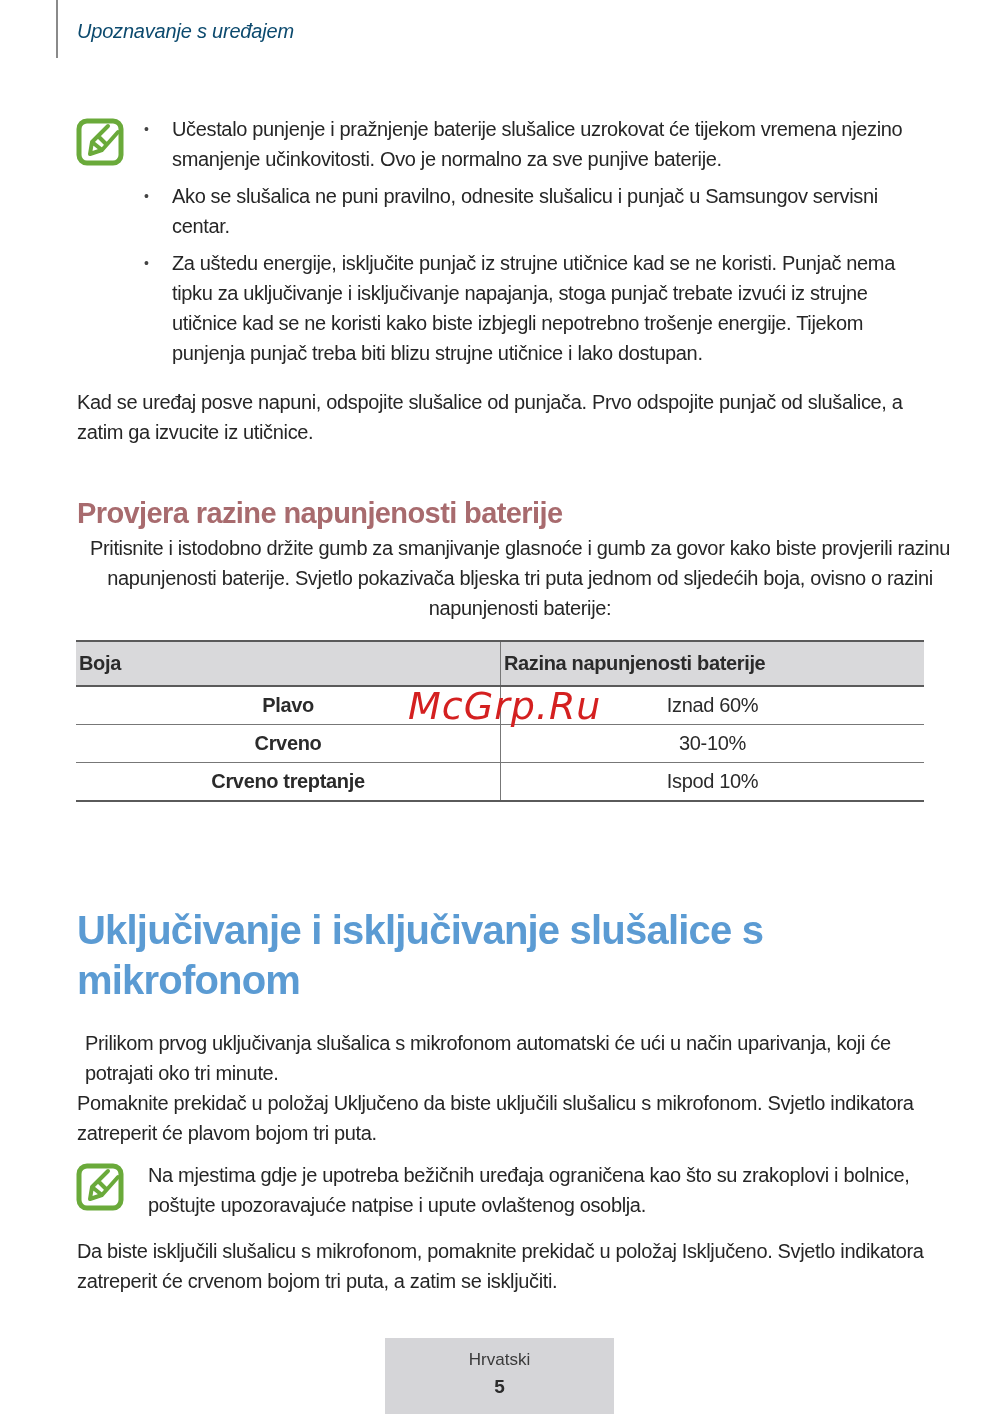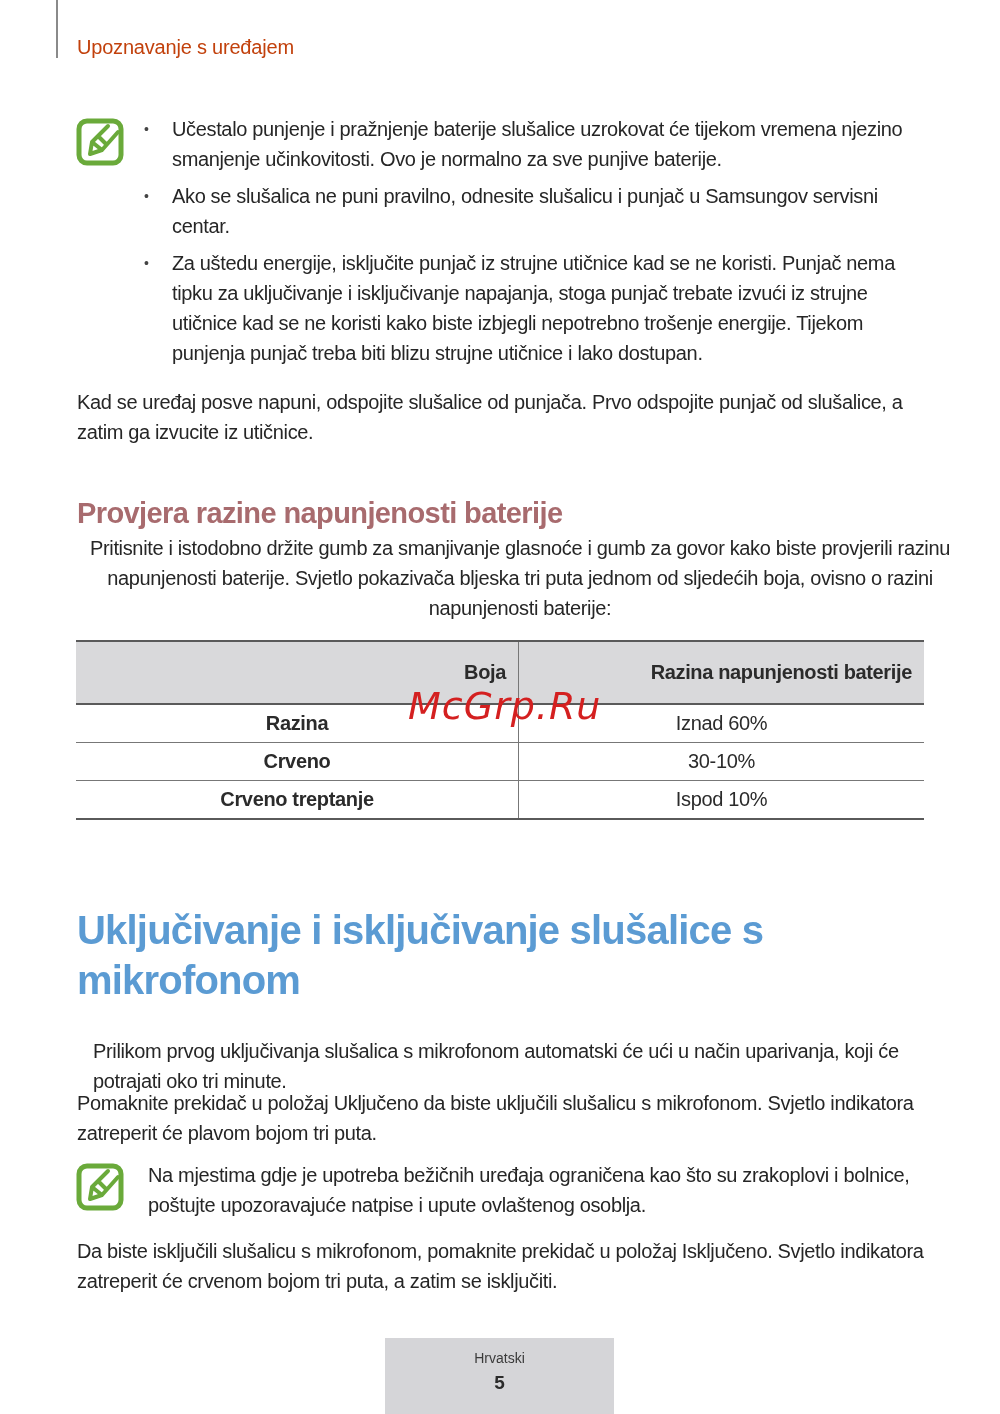--- a/index.html
+++ b/index.html
@@ -2,49 +2,49 @@
 <html><head>
 <meta charset="utf-8">
 <style>
   html, body { margin: 0; padding: 0; background: #ffffff; }
   body {
     width: 1000px; height: 1414px; position: relative; overflow: hidden;
     font-family: "Liberation Sans", sans-serif; color: #2b2b2b;
   }
   .abs { position: absolute; }
   .vline { left: 56px; top: 0; width: 2px; height: 58px; background: #8a8a8a; }
-  .running-head { left: 77px; top: 36px; font-size: 20px; color: #c2410c; letter-spacing: -0.2px; }
+  .running-head { left: 77px; top: 20px; font-size: 20px; color: #0c4a6e; letter-spacing: -0.2px; font-style: italic; }
   .note-icon { width: 48px; height: 48px; }
   .body-text { font-size: 20px; line-height: 30px; letter-spacing: -0.35px; color: #262626; }
   .bullets { left: 140px; top: 114px; width: 790px; margin: 0; padding: 0; list-style: none; }
   .bullets li { position: relative; padding-left: 32px; margin-bottom: 7px; }
   .bullets li::before { content: "•"; position: absolute; left: 4px; top: 0; font-size: 14px; color: #444; }
   .p1 { left: 77px; top: 387px; width: 860px; }
   .h2 { left: 77px; top: 497px; font-size: 29px; font-weight: bold; color: #a86b6e; letter-spacing: -0.6px; }
   .p2 { left: 90px; top: 533px; width: 860px; text-align: center; }
   table.levels {
     position: absolute; left: 76px; top: 640px; width: 848px; border-collapse: collapse;
     font-size: 20px; letter-spacing: -0.35px;
   }
   table.levels th {
     background: #d9d9db; font-weight: bold; height: 37px; border-top: 2px solid #5a5a5a;
-    border-bottom: 2px solid #5a5a5a; text-align: right; padding: 12px;
+    border-bottom: 2px solid #5a5a5a; text-align: left; padding: 3px;
   }
   table.levels td { height: 37px; text-align: center; padding: 0; border-bottom: 1px solid #777; }
   table.levels tr:last-child td { border-bottom: 2px solid #5a5a5a; }
   table.levels .col1 { width: 418px; border-right: 1px solid #777; }
   table.levels td.col1 { font-weight: bold; }
   .watermark { left: 408px; top: 684px; font-size: 38px; font-style: italic; color: #d42020; letter-spacing: 1px; font-family: "DejaVu Sans", sans-serif; }
   .h1 { left: 77px; top: 905px; width: 880px; font-size: 40px; font-weight: bold; color: #5b9bd3; line-height: 50px; letter-spacing: -0.8px; }
   .p3 { left: 77px; top: 1020px; width: 860px; }
   .p4 { left: 77px; top: 1088px; width: 860px; }
   .note2 { left: 148px; top: 1160px; width: 780px; }
   .p5 { left: 77px; top: 1236px; width: 860px; }
   .footer { left: 385px; top: 1338px; width: 229px; height: 76px; background: #d5d5d8; text-align: center; }
-  .footer .lang { display: block; margin-top: 12px; font-size: 14px; color: #3a3a3a; }
+  .footer .lang { display: block; margin-top: 12px; font-size: 17px; color: #3a3a3a; }
   .footer .page { display: block; margin-top: 6px; font-size: 19px; font-weight: bold; color: #2b2b2b; }
 </style>
 </head>
 <body>
 
 <div class="abs vline"></div>
 <div class="abs running-head">Upoznavanje s uređajem</div>
 
 <div class="abs" style="left:76px; top:118px;">
   <svg class="note-icon" viewBox="0 0 48 48">
@@ -67,39 +67,39 @@
 
 <table class="levels">
   <thead>
     <tr>
       <th class="col1">Boja</th>
       <th>Razina napunjenosti baterije</th>
     </tr>
   </thead>
   <tbody>
     <tr>
-      <td class="col1">Razina</td>
+      <td class="col1">Plavo</td>
       <td>Iznad 60%</td>
     </tr>
     <tr>
       <td class="col1">Crveno</td>
       <td>30-10%</td>
     </tr>
     <tr>
       <td class="col1">Crveno treptanje</td>
       <td>Ispod 10%</td>
     </tr>
   </tbody>
 </table>
 
 <div class="abs watermark">McGrp.Ru</div>
 
 <h1 class="abs h1" style="margin:0;">Uključivanje i isključivanje slušalice s mikrofonom</h1>
 
-<p class="abs body-text p3" style="margin:16px;">Prilikom prvog uključivanja slušalica s mikrofonom automatski će ući u način uparivanja, koji će potrajati oko tri minute.</p>
+<p class="abs body-text p3" style="margin:8px;">Prilikom prvog uključivanja slušalica s mikrofonom automatski će ući u način uparivanja, koji će potrajati oko tri minute.</p>
 <p class="abs body-text p4" style="margin:0;">Pomaknite prekidač u položaj Uključeno da biste uključili slušalicu s mikrofonom. Svjetlo indikatora zatreperit će plavom bojom tri puta.</p>
 
 <div class="abs" style="left:76px; top:1163px;">
   <svg class="note-icon" viewBox="0 0 48 48">
     <rect x="3" y="3" width="42" height="42" rx="8" ry="8" fill="none" stroke="#6aaa3a" stroke-width="5"></rect>
     <path d="M14 36 L16 24 L32 8 M14 36 L26 32 L42 14 M16 24 L26 32 M22 18 L30 26" fill="none" stroke="#6aaa3a" stroke-width="4" stroke-linejoin="round" stroke-linecap="round"></path>
   </svg>
 </div>
 <p class="abs body-text note2" style="margin:0;">Na mjestima gdje je upotreba bežičnih uređaja ograničena kao što su zrakoplovi i bolnice, poštujte upozoravajuće natpise i upute ovlaštenog osoblja.</p>
 

